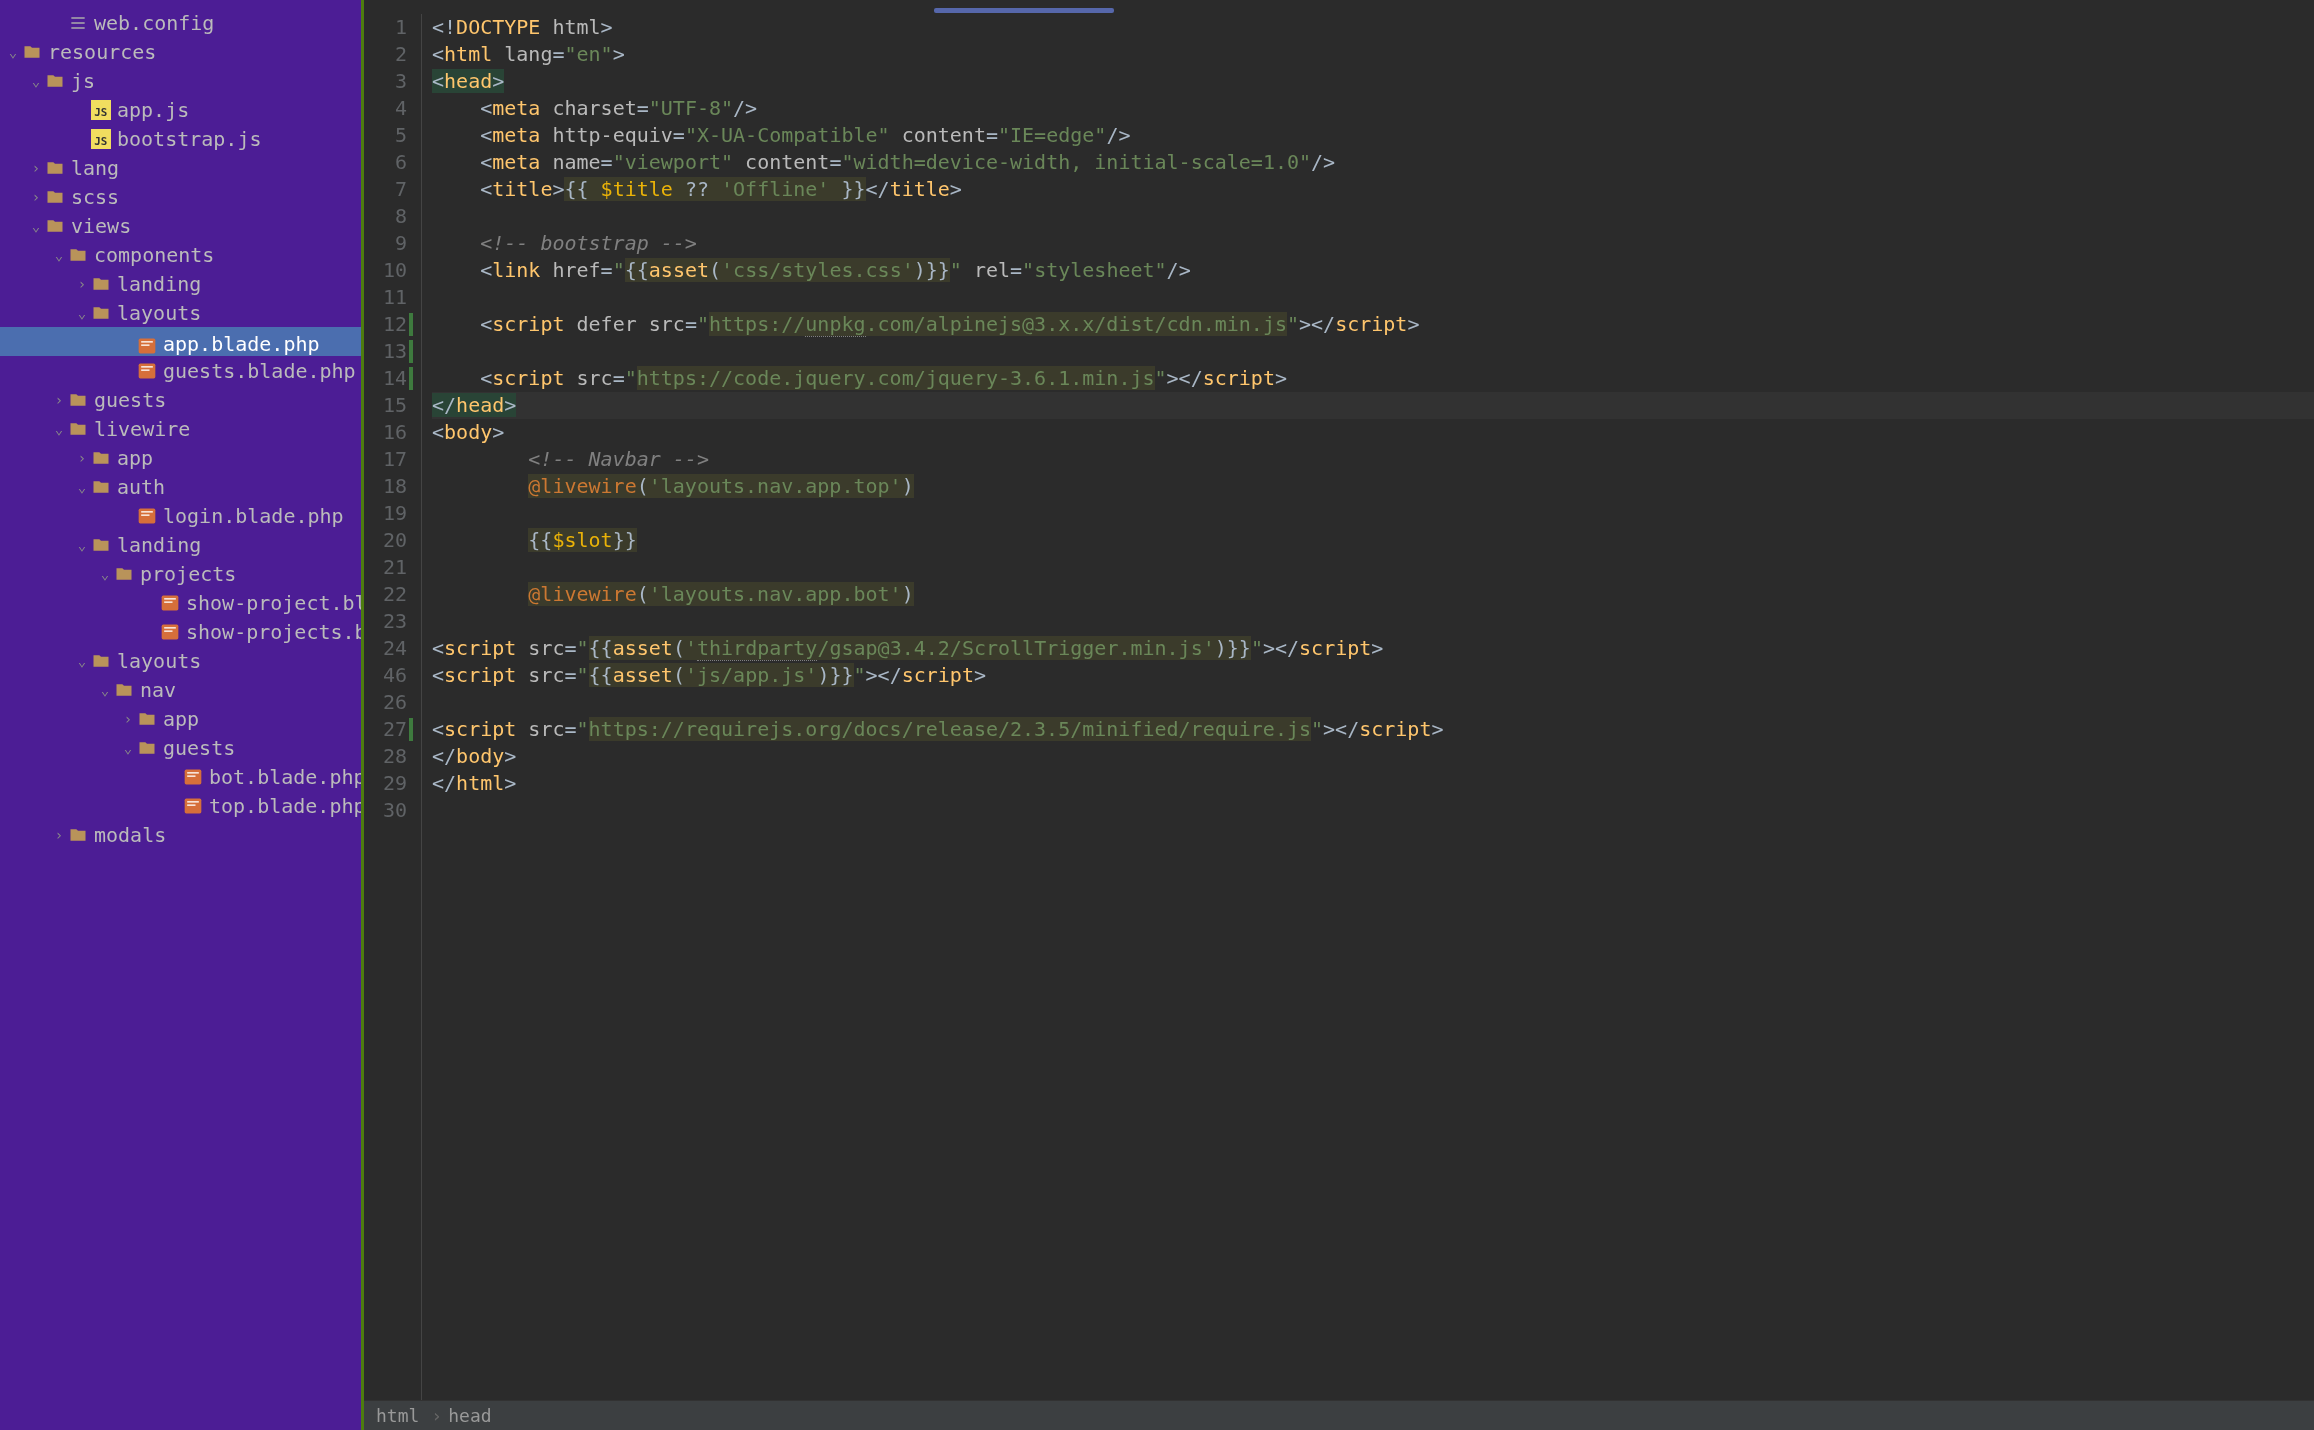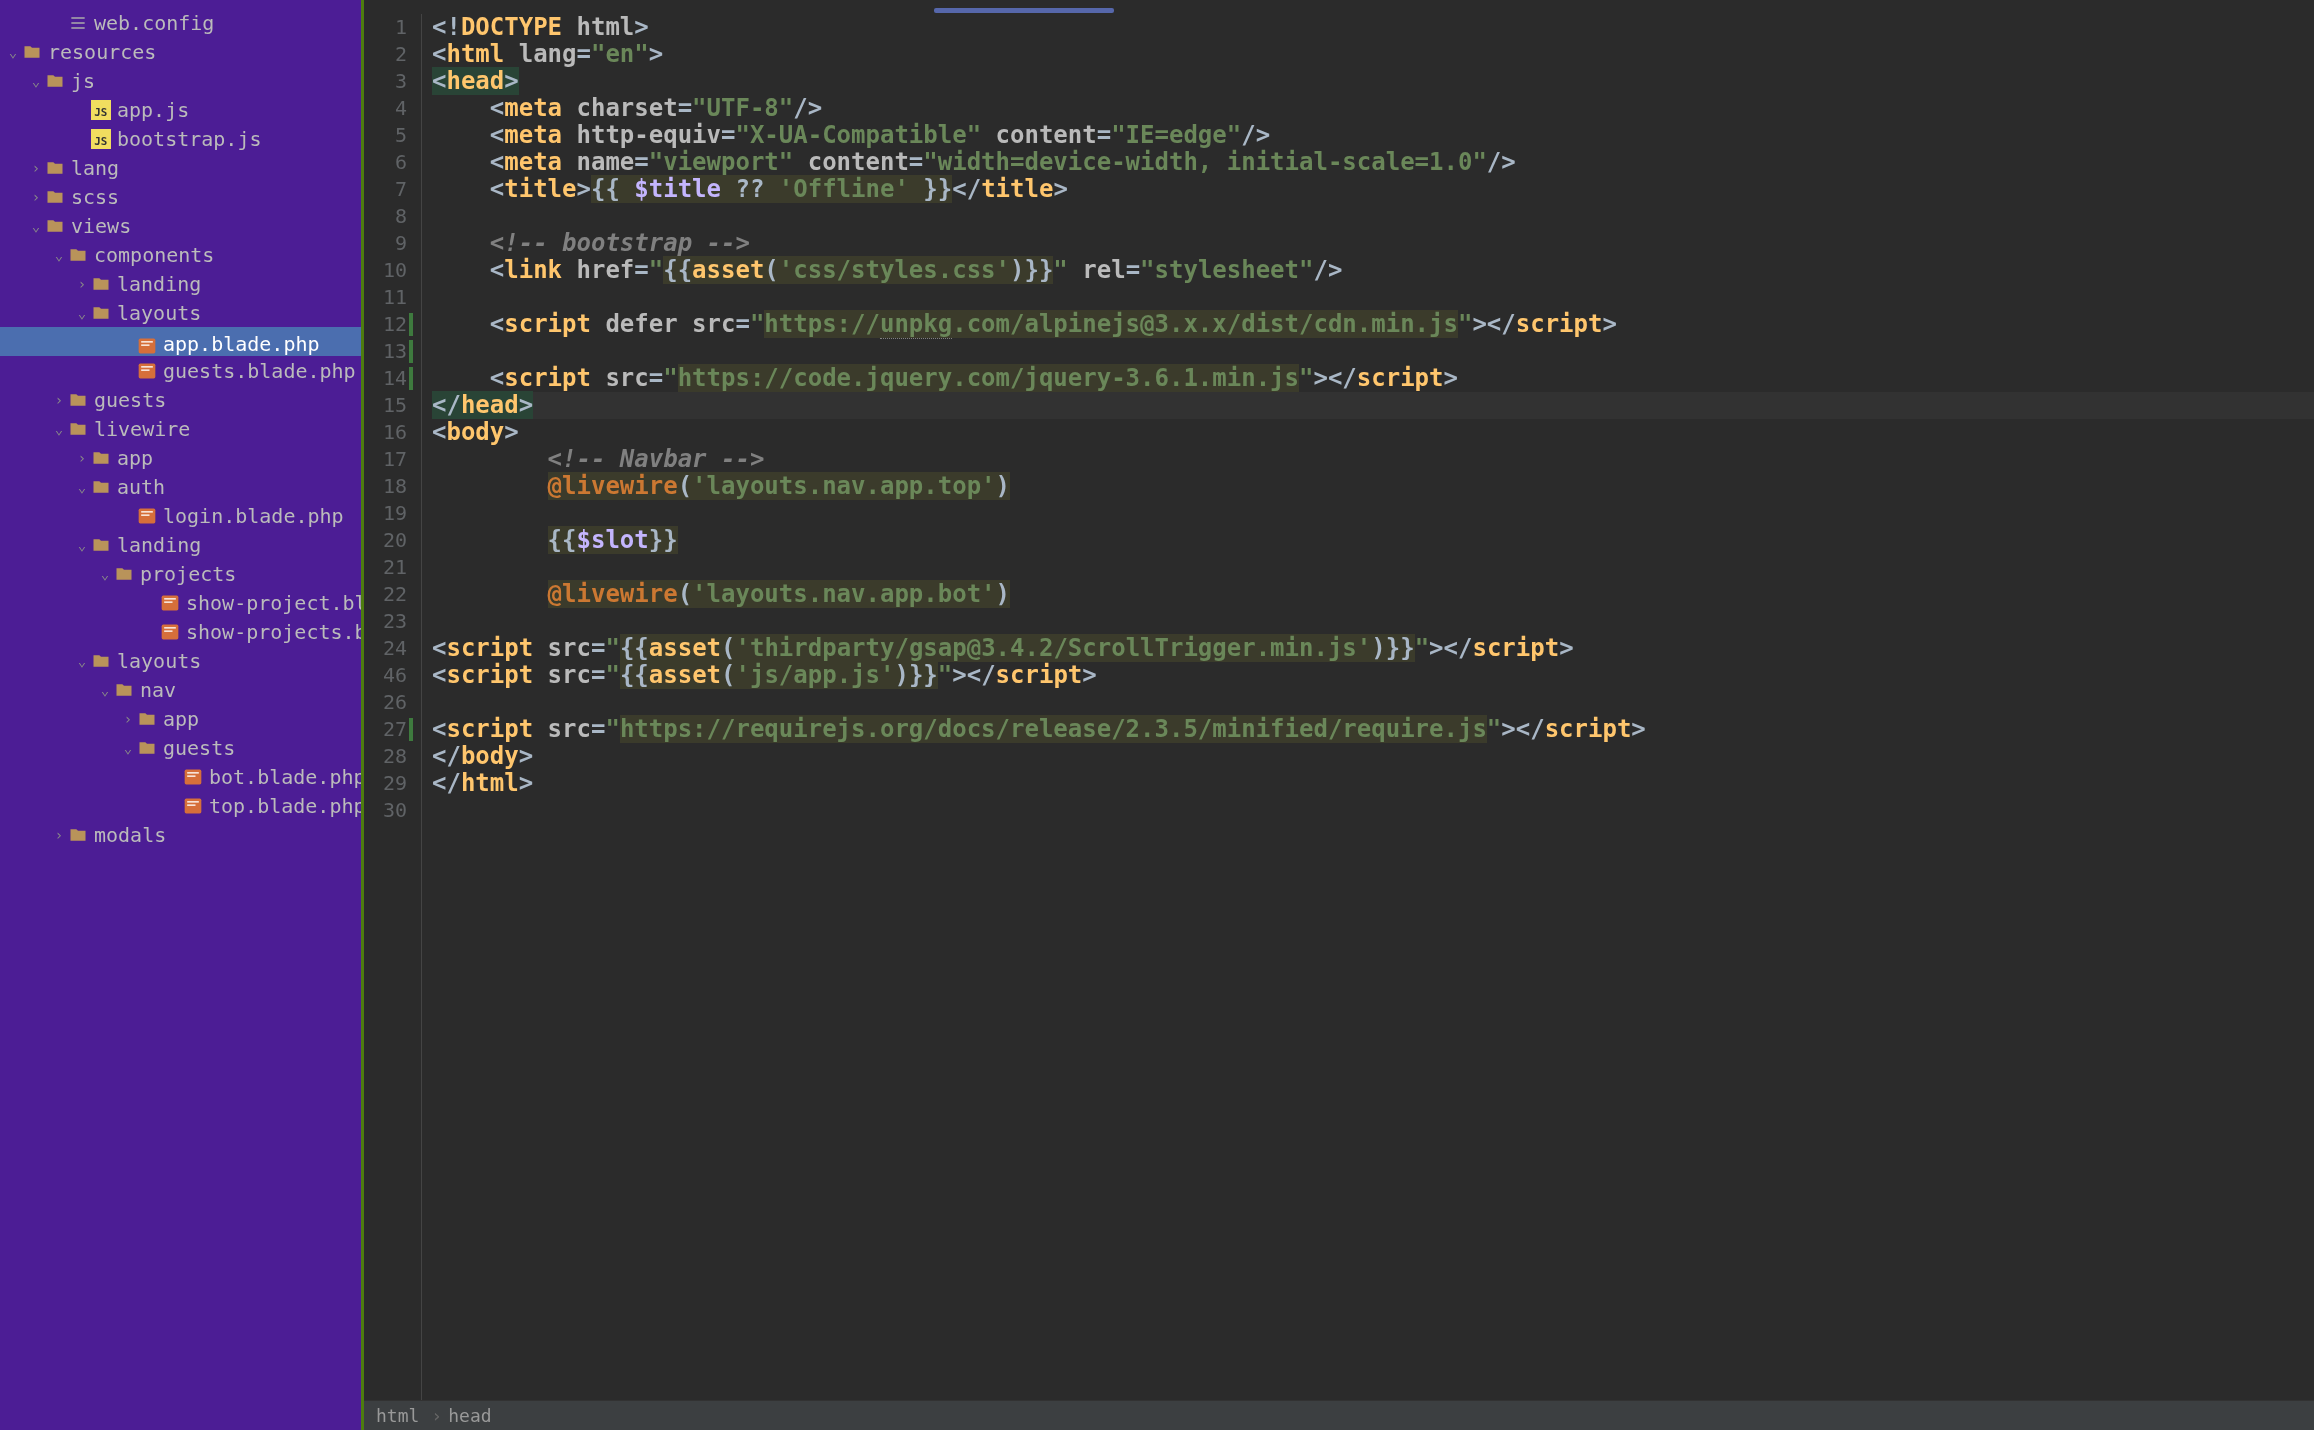--- a/index.html
+++ b/index.html
@@ -79,34 +79,33 @@
   content: "";
   position: absolute;
   right: -6px;
   top: 2px;
   bottom: 2px;
   width: 4px;
   background: #3e7a3e;
 }
 .code {
   flex: 1;
-  font-size: 24px;
+  font-size: 20px;
   line-height: 27px;
   white-space: pre;
   padding-left: 10px;
-  font-weight: bold;
 }
 .code .row { height: 27px; }
 .code .row.cursor-line { background: #323232; }
 .hl-tag { color: #ffc66d; }
 .hl-attr { color: #bababa; }
 .hl-str { color: #6a8759; }
 .hl-txt { color: #a9b7c6; }
 .hl-comment { color: #808080; font-style: italic; }
-.hl-var { color: #c4b5fd; }
+.hl-var { color: #eab308; }
 .hl-keyword { color: #cc7832; }
 .hl-func { color: #ffc66d; }
 .hl-soft { border-bottom: 1px dotted #808080; }
 .hl-bg-green { background: #294436; text-align: right; }
 .hl-bg-olive { background: #3b3b2b; }
 .breadcrumb {
   height: 30px;
   background: #3c3f41;
   border-top: 1px solid #323232;
   display: flex;

